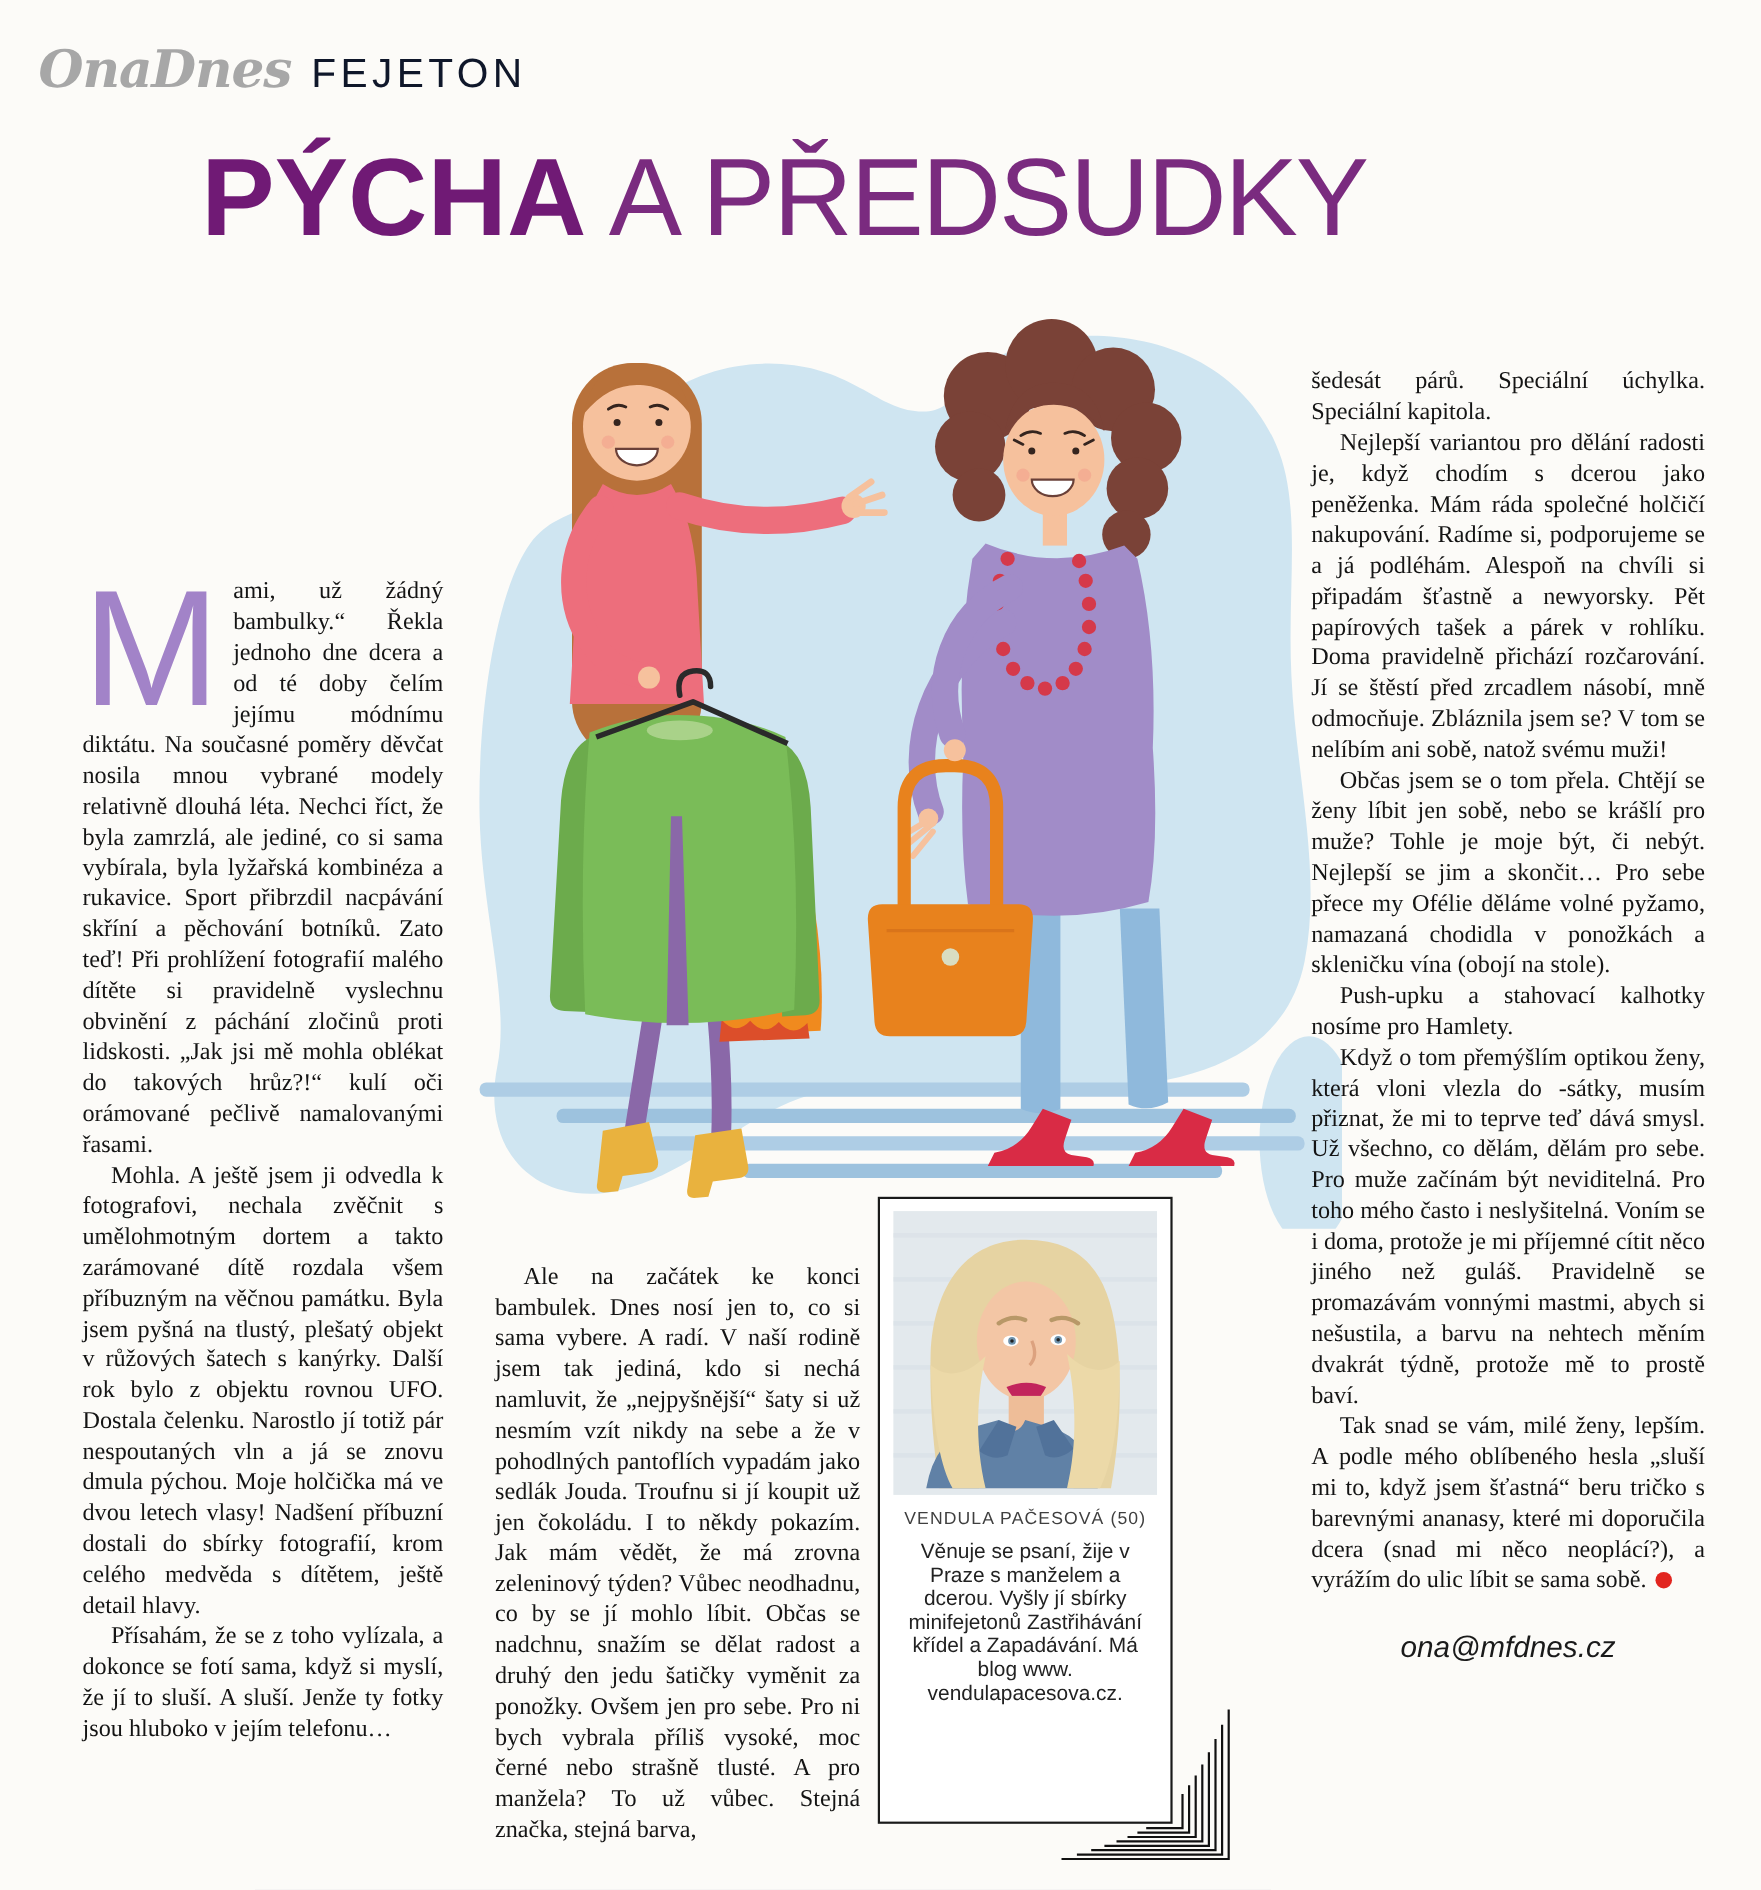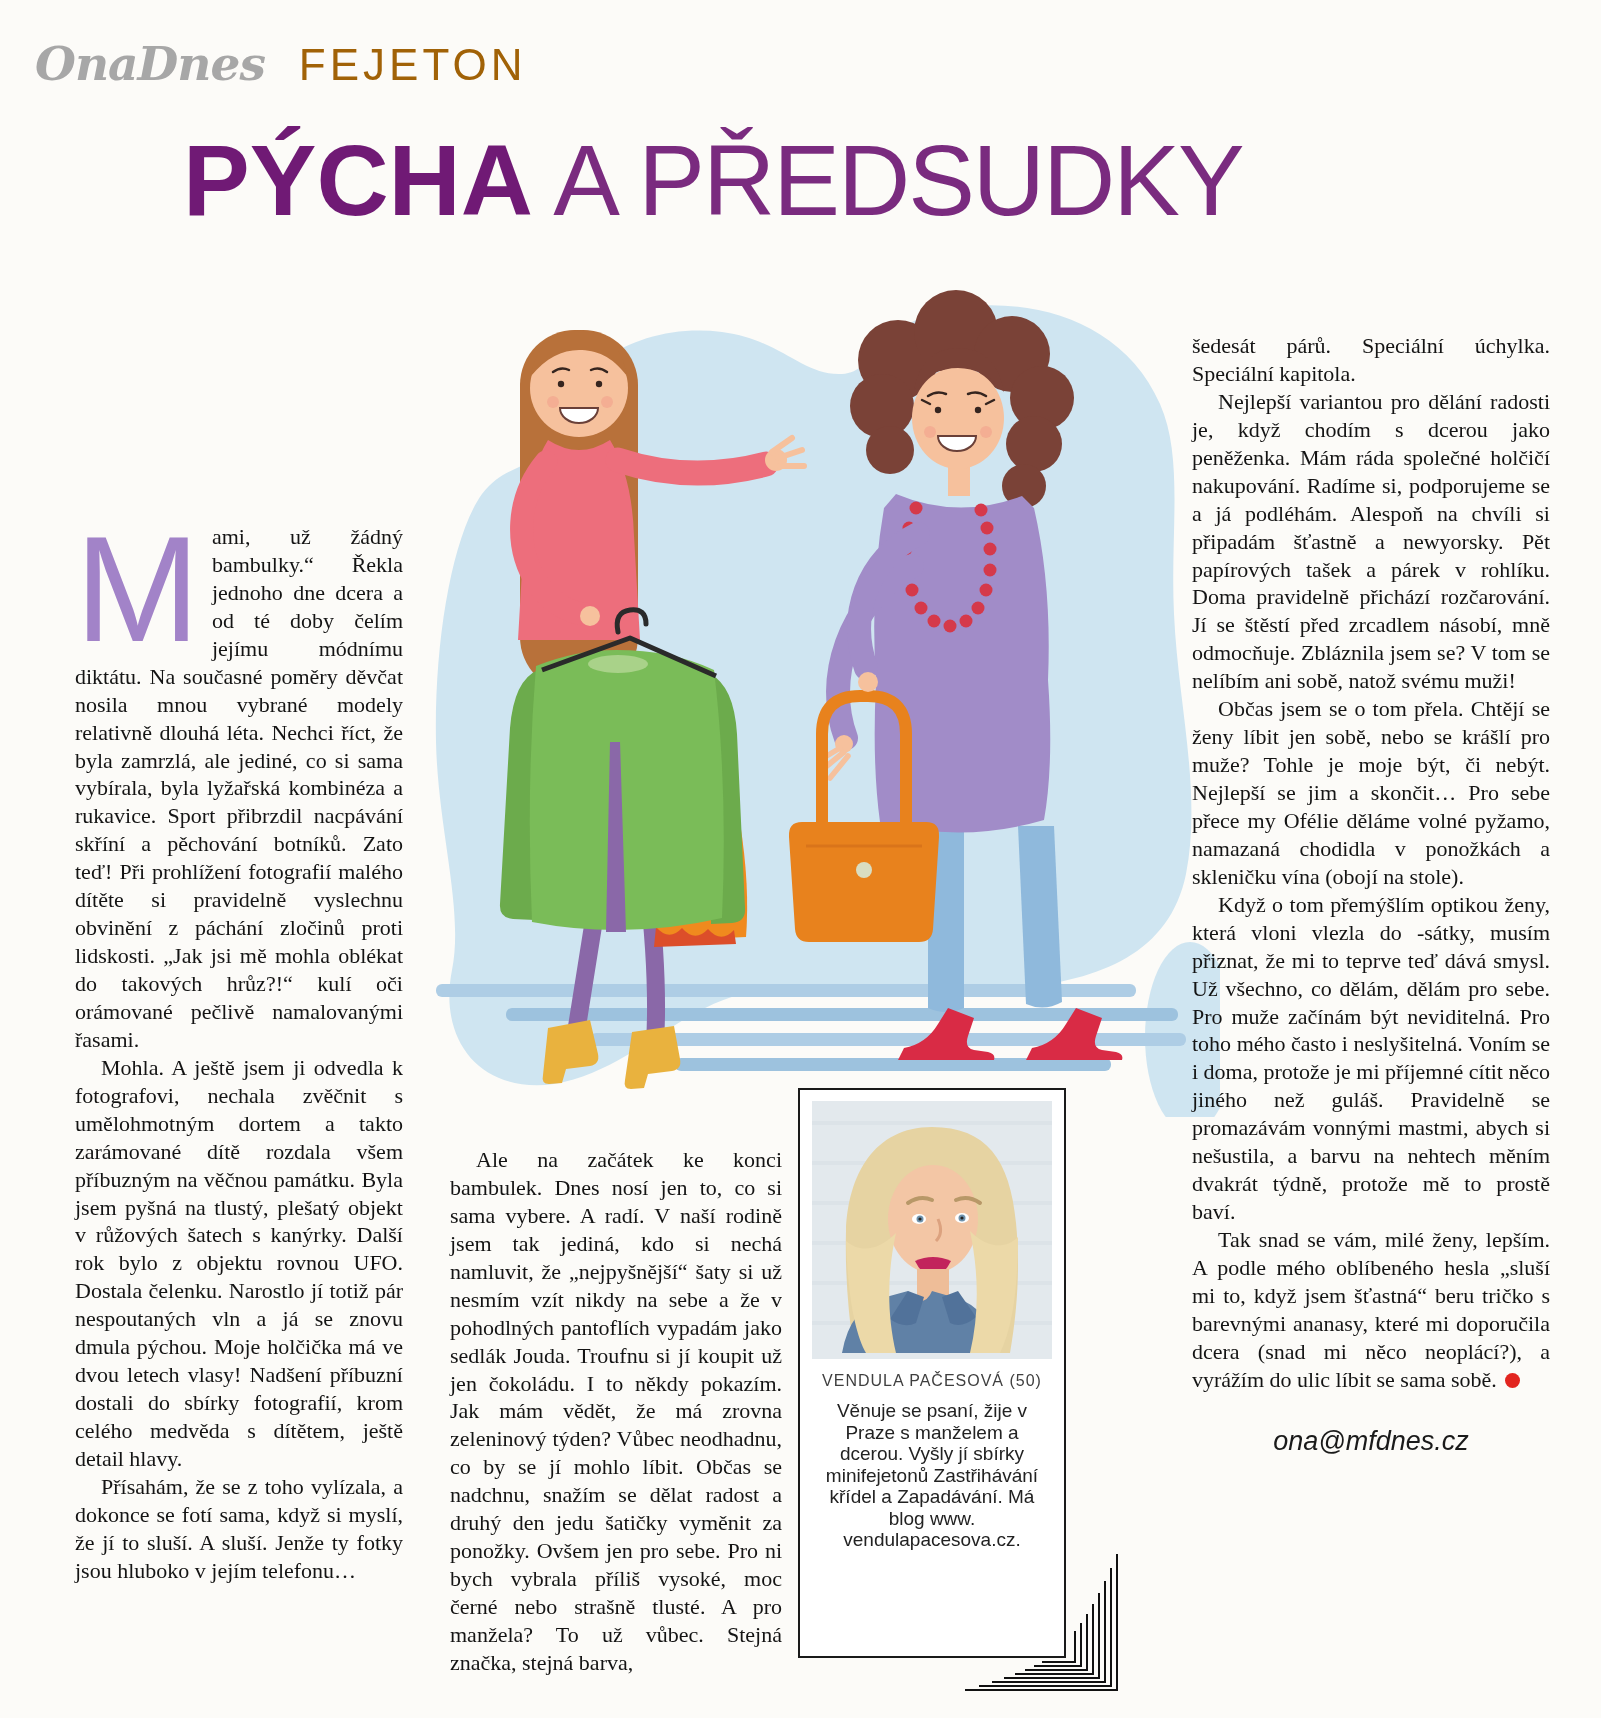--- a/index.html
+++ b/index.html
@@ -2,22 +2,22 @@
 <html><head>
 <meta charset="utf-8">
 <style>
   html,body{margin:0;padding:0;background:#e9e9e9;}
   .page{position:relative;width:1601px;height:1718px;background:#fcfbf8;overflow:hidden;
         font-family:"Liberation Sans",sans-serif;color:#161616;}
   
   .masthead{position:absolute;left:35px;top:36px;display:flex;align-items:baseline;gap:18px;}
   .logo{font-family:"DejaVu Serif",serif;font-style:italic;font-weight:700;font-size:47px;
         color:#a7a7a7;letter-spacing:-1px;}
-  .section{font-family:"Liberation Sans",sans-serif;font-size:44px;font-weight:400;
-        color:#a16207;letter-spacing:4px;margin-left:16px;}
+  .section{font-family:"Liberation Sans",sans-serif;font-size:37px;font-weight:400;
+        color:#0f172a;letter-spacing:4px;}
   
   .title{position:absolute;left:183px;top:128px;font-size:100px;line-height:1.05;
         color:#701a75;white-space:nowrap;letter-spacing:-1px;}
   .title .b{font-weight:700;letter-spacing:0px;}
   .title .l{font-weight:400;opacity:.92;letter-spacing:-2px;}
   
   .intro{position:absolute;left:75px;top:296px;width:398px;font-size:30px;line-height:1.36;
         color:#3e4246;font-weight:400;}
   
   .col{position:absolute;font-family:"Liberation Serif",serif;font-size:22px;line-height:1.27;
@@ -170,20 +170,21 @@
   </div>
 
   <div class="col col2">
     <p class="ind">Ale na začátek ke konci bambulek. Dnes nosí jen to, co si sama vybere. A radí. V naší rodině jsem tak jediná, kdo si nechá namluvit, že „nejpyšnější“ šaty si už nesmím vzít nikdy na sebe a že v pohodlných pantoflích vypadám jako sedlák Jouda. Troufnu si jí koupit už jen čokoládu. I to někdy pokazím. Jak mám vědět, že má zrovna zeleninový týden? Vůbec neodhadnu, co by se jí mohlo líbit. Občas se nadchnu, snažím se dělat radost a druhý den jedu šatičky vyměnit za ponožky. Ovšem jen pro sebe. Pro ni bych vybrala příliš vysoké, moc černé nebo strašně tlusté. A pro manžela? To už vůbec. Stejná značka, stejná barva,</p>
   </div>
 
   <div class="col col3">
     <p>šedesát párů. Speciální úchylka. Speciální kapitola.</p>
     <p class="ind">Nejlepší variantou pro dělání radosti je, když chodím s dcerou jako peněženka. Mám ráda společné holčičí nakupování. Radíme si, podporujeme se a já podléhám. Alespoň na chvíli si připadám šťastně a newyorsky. Pět papírových tašek a párek v rohlíku. Doma pravidelně přichází rozčarování. Jí se štěstí před zrcadlem násobí, mně odmocňuje. Zbláznila jsem se? V tom se nelíbím ani sobě, natož svému muži!</p>
     <p class="ind">Občas jsem se o tom přela. Chtějí se ženy líbit jen sobě, nebo se krášlí pro muže? Tohle je moje být, či nebýt. Nejlepší se jim a skončit… Pro sebe přece my Ofélie děláme volné pyžamo, namazaná chodidla v ponožkách a skleničku vína (obojí na stole).</p>
+    <p class="ind">Push-upku a stahovací kalhotky nosíme pro Hamlety.</p>
     <p class="ind">Když o tom přemýšlím optikou ženy, která vloni vlezla do -sátky, musím přiznat, že mi to teprve teď dává smysl. Už všechno, co dělám, dělám pro sebe. Pro muže začínám být neviditelná. Pro toho mého často i neslyšitelná. Voním se i doma, protože je mi příjemné cítit něco jiného než guláš. Pravidelně se promazávám vonnými mastmi, abych si nešustila, a barvu na nehtech měním dvakrát týdně, protože mě to prostě baví.</p>
     <p class="ind"><span>Tak snad se vám, milé ženy, lepším. A podle mého oblíbeného hesla „sluší mi to, když jsem šťastná“ beru tričko s barevnými ananasy, které mi doporučila dcera (snad mi něco neoplácí?), a vyrážím do ulic líbit se sama sobě.</span><span class="end-dot"></span></p>
     <div class="email">ona@mfdnes.cz</div>
   </div>
 
   <div class="author-box">
     <svg class="portrait" viewBox="0 0 240 258">
       <rect width="240" height="258" fill="#e3e9ed"></rect>
       <g fill="#d8e0e6" opacity=".6">
         <rect y="20" width="240" height="4"></rect>

